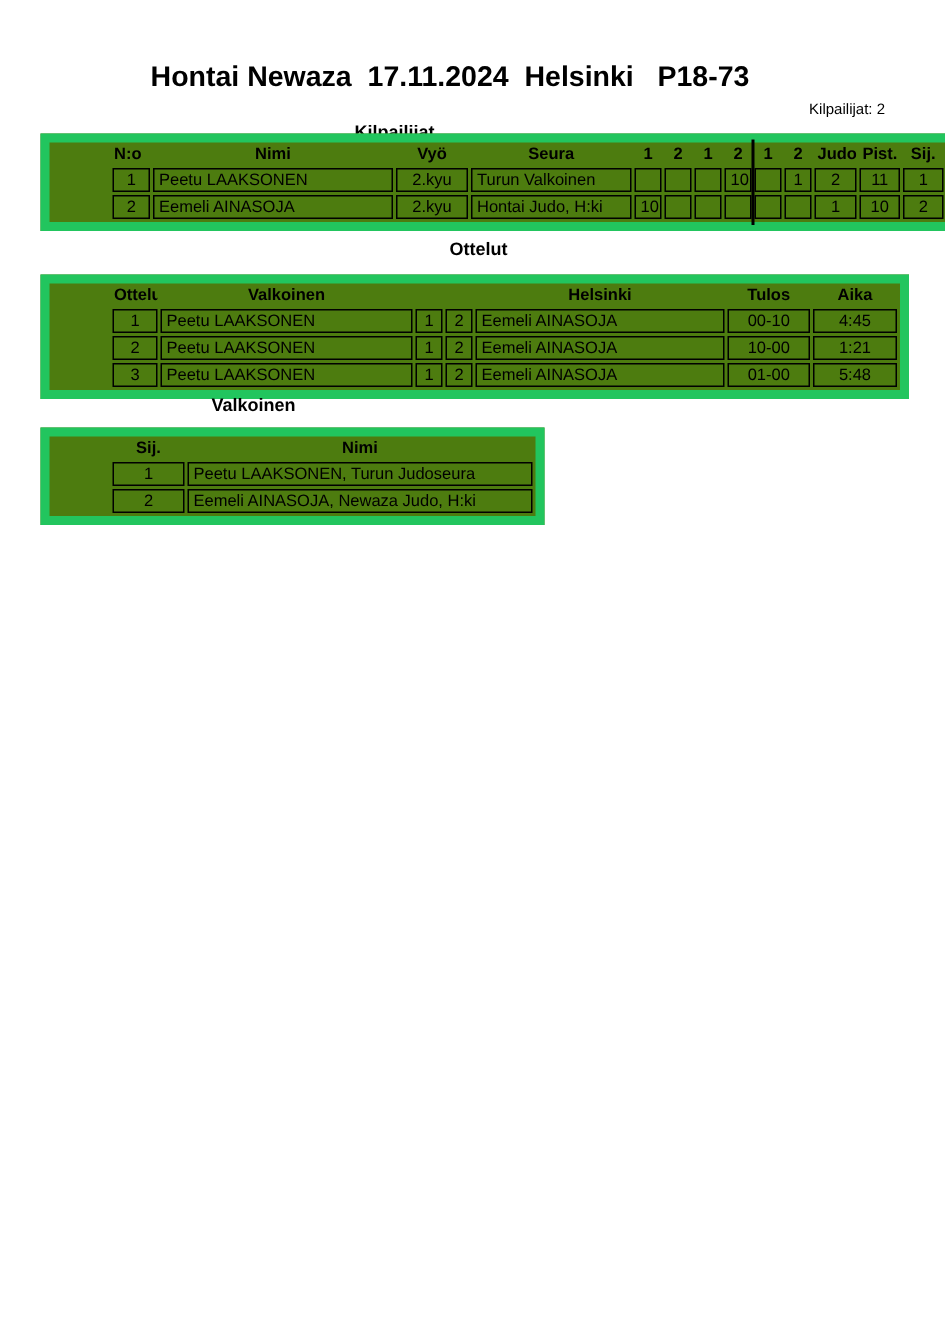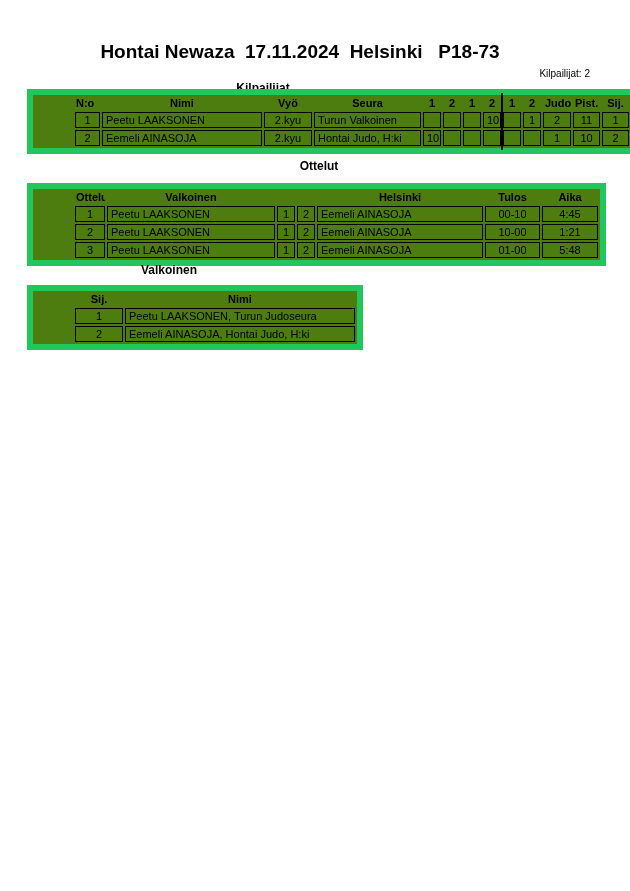--- a/index.html
+++ b/index.html
@@ -233,19 +233,19 @@
           <tr>
         <th>Sij.</th>
         <th>Nimi</th>
       </tr>
       <tr>
         <td>1</td>
         <td class="l">Peetu LAAKSONEN, Turun Judoseura</td>
       </tr>
       <tr>
         <td>2</td>
-        <td class="l">Eemeli AINASOJA, Hontai Judo, H:ki</td>
+        <td class="l">Eemeli AINASOJA, Newaza Judo, H:ki</td>
       </tr>
     </tbody>
       </table>
   </div>
 
 </div>
 
 </body></html>

